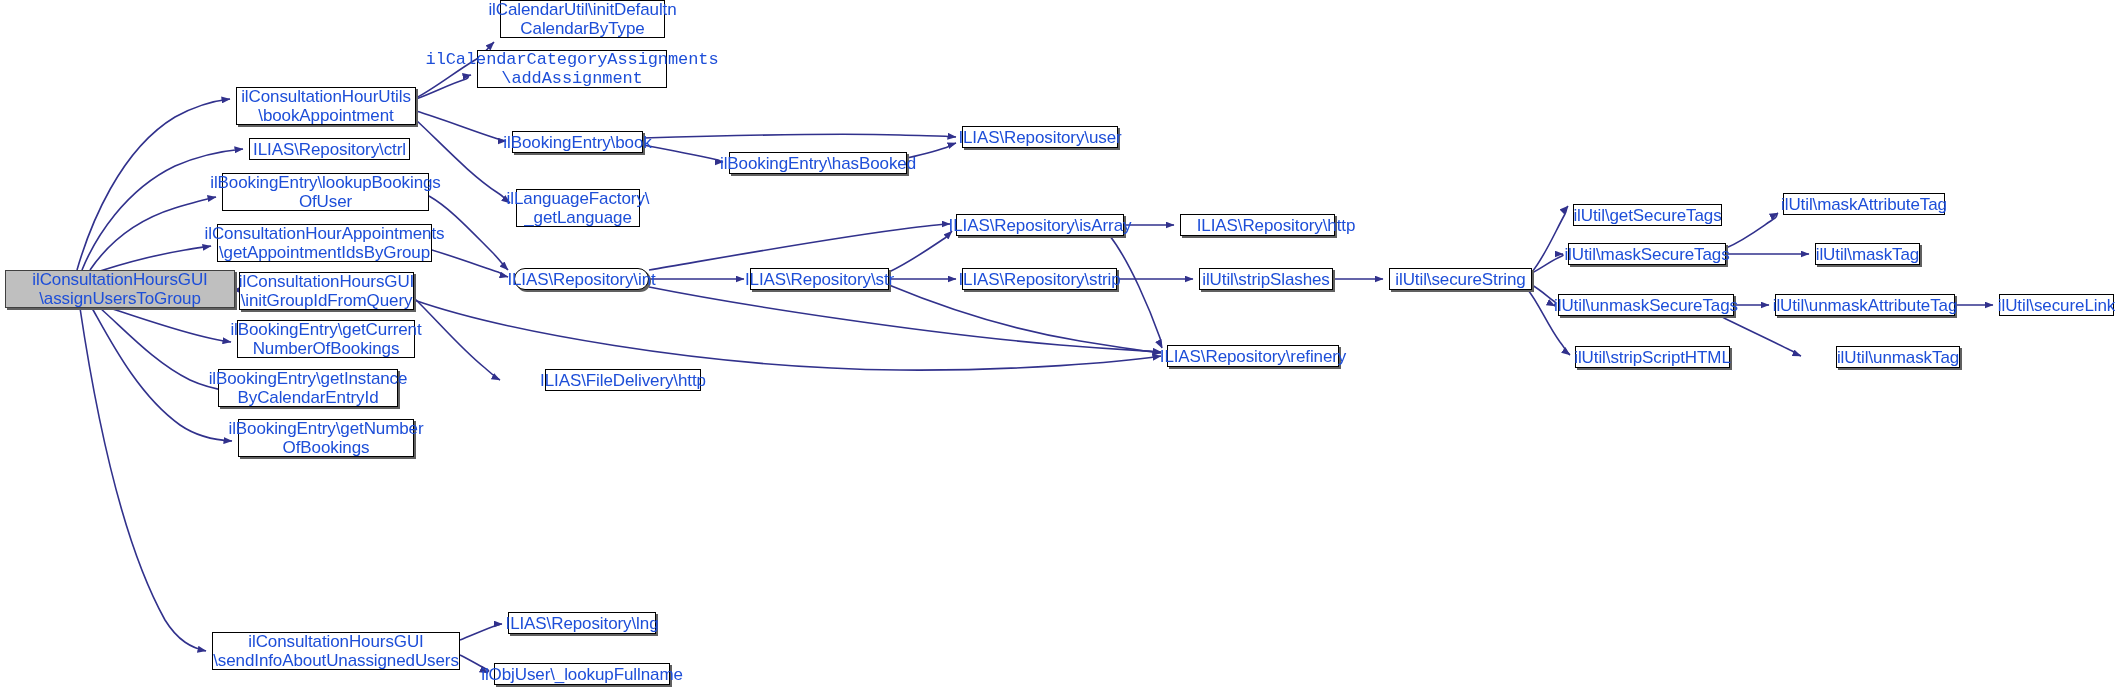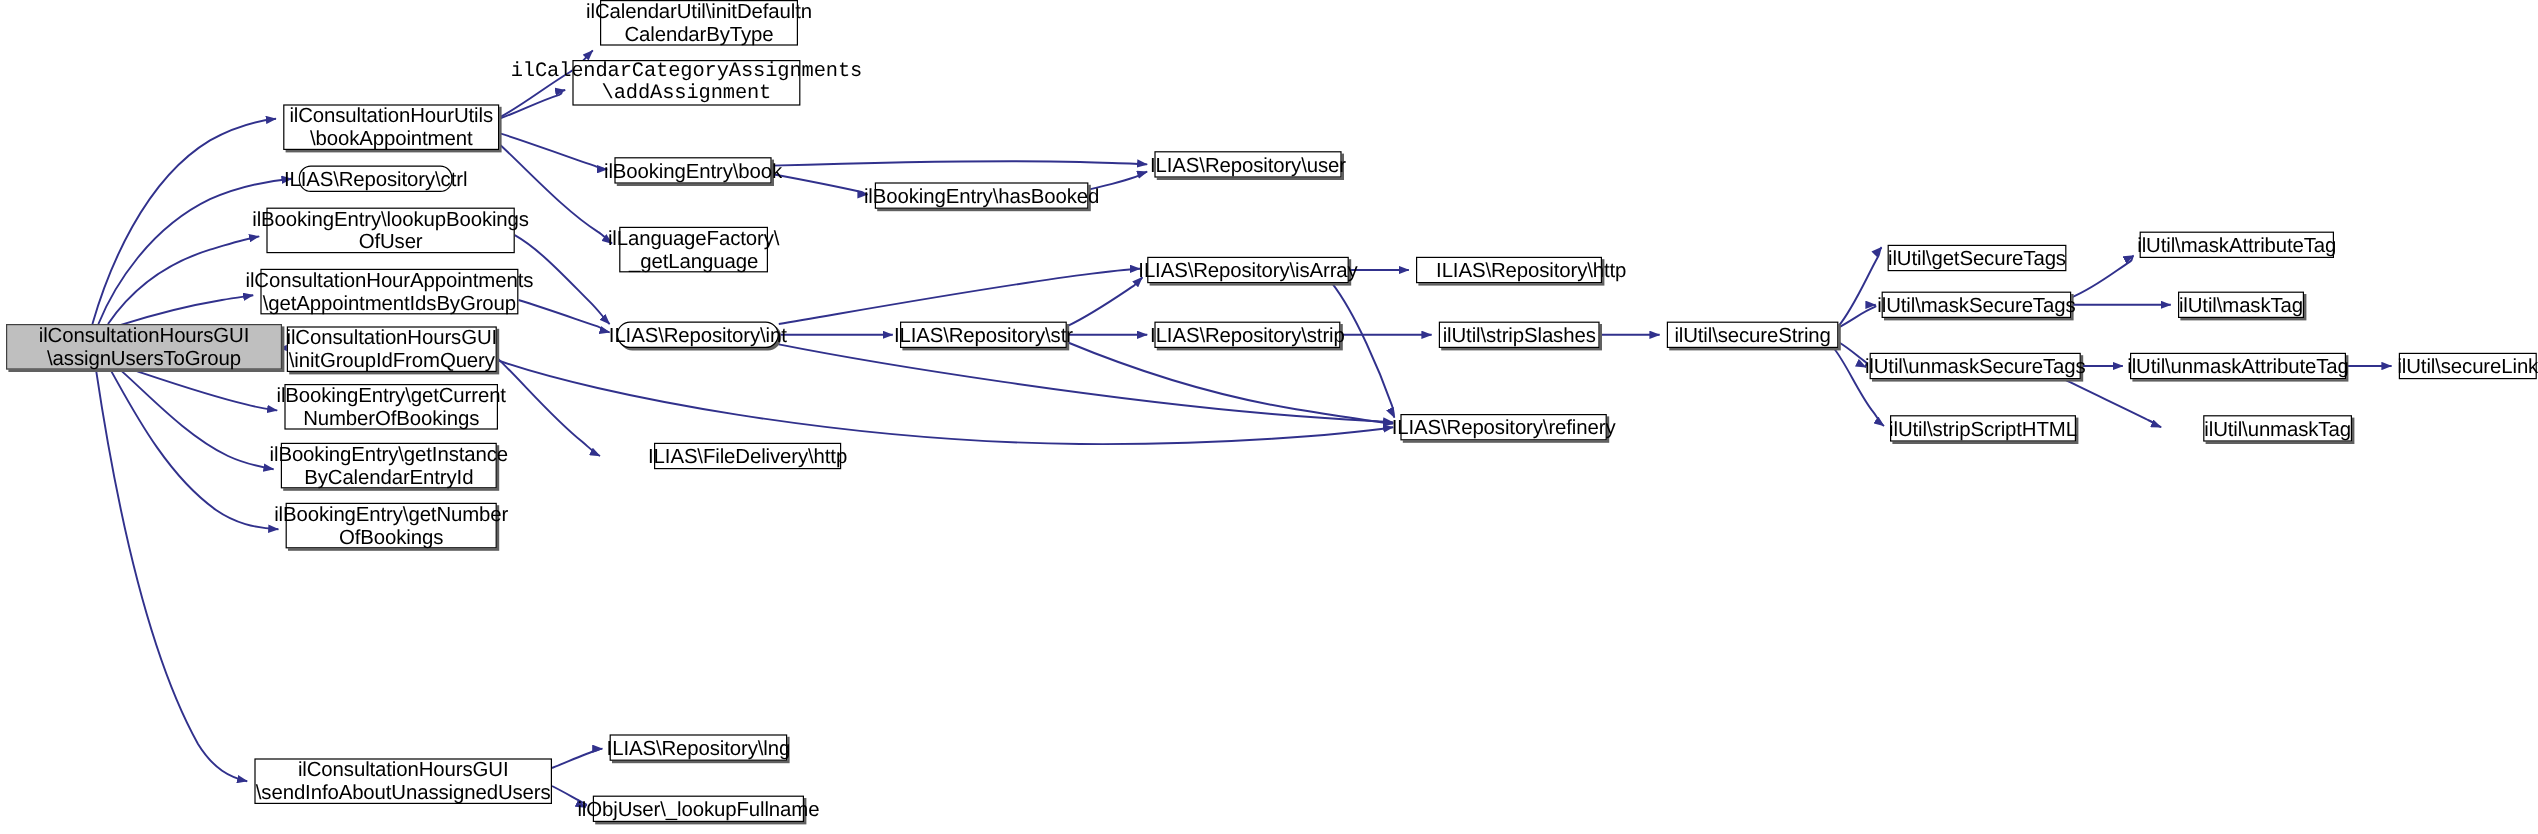--- a/index.html
+++ b/index.html
@@ -26,21 +26,21 @@
   }
   .node {
     position: absolute;
     box-sizing: border-box;
     display: flex;
     align-items: center;
     justify-content: center;
     text-align: center;
     background: #ffffff;
     border: 1px solid #000000;
-    color: #000000;
+    color: #1d4ed8;
     font-size: 17px;
     line-height: 19px;
     letter-spacing: -0.1px;
     white-space: pre-line;
     padding: 0 4px;
     z-index: 2;
   }
   .node.current {
     background: #bfbfbf;
     border: 1px solid #404040;
@@ -101,30 +101,30 @@
         <path d="M 1955 305 L 1993 305" fill="none" stroke="#31318c" stroke-width="1.6" marker-end="url(#arrowhead)"></path>
         <path d="M 460 640 C 475 634, 488 628, 498 625 C 501 624, 499 624, 502 624" fill="none" stroke="#31318c" stroke-width="1.6" marker-end="url(#arrowhead)"></path>
         <path d="M 460 655 C 472 661, 480 666, 488 670 C 490 671, 486 672, 488 673" fill="none" stroke="#31318c" stroke-width="1.6" marker-end="url(#arrowhead)"></path>
       </g>
   </svg>
   <div id="nodes-group">
       <div class="node current shadow" style="left: 5px; top: 270px; width: 230px; height: 38px;">ilConsultationHoursGUI
 \assignUsersToGroup</div>
       <div class="node shadow" style="left: 236px; top: 87px; width: 180px; height: 38px;">ilConsultationHourUtils
 \bookAppointment</div>
-      <div class="node" style="left: 249px; top: 138px; width: 128px; height: 22px; border-radius: 10px;">ILIAS\Repository\ctrl</div>
+      <div class="node" style="left: 249px; top: 138px; width: 161px; height: 22px;">ILIAS\Repository\ctrl</div>
       <div class="node" style="left: 222px; top: 173px; width: 207px; height: 38px;">ilBookingEntry\lookupBookings
 OfUser</div>
       <div class="node" style="left: 217px; top: 224px; width: 215px; height: 38px;">ilConsultationHourAppointments
 \getAppointmentIdsByGroup</div>
       <div class="node shadow" style="left: 239px; top: 272px; width: 175px; height: 38px;">ilConsultationHoursGUI
 \initGroupIdFromQuery</div>
       <div class="node" style="left: 237px; top: 320px; width: 178px; height: 38px;">ilBookingEntry\getCurrent
 NumberOfBookings</div>
-      <div class="node shadow" style="left: 234px; top: 369px; width: 180px; height: 38px;">ilBookingEntry\getInstance
+      <div class="node shadow" style="left: 218px; top: 369px; width: 180px; height: 38px;">ilBookingEntry\getInstance
 ByCalendarEntryId</div>
       <div class="node shadow" style="left: 238px; top: 419px; width: 176px; height: 38px;">ilBookingEntry\getNumber
 OfBookings</div>
       <div class="node" style="left: 212px; top: 632px; width: 248px; height: 38px;">ilConsultationHoursGUI
 \sendInfoAboutUnassignedUsers</div>
       <div class="node" style="left: 500px; top: 0px; width: 165px; height: 38px;">ilCalendarUtil\initDefaultn
 CalendarByType</div>
       <div class="node" style="left: 477px; top: 50px; width: 190px; height: 38px; font-family: Liberation Mono, monospace;">ilCalendarCategoryAssignments
 \addAssignment</div>
       <div class="node shadow" style="left: 512px; top: 131px; width: 131px; height: 22px;">ilBookingEntry\book</div>

